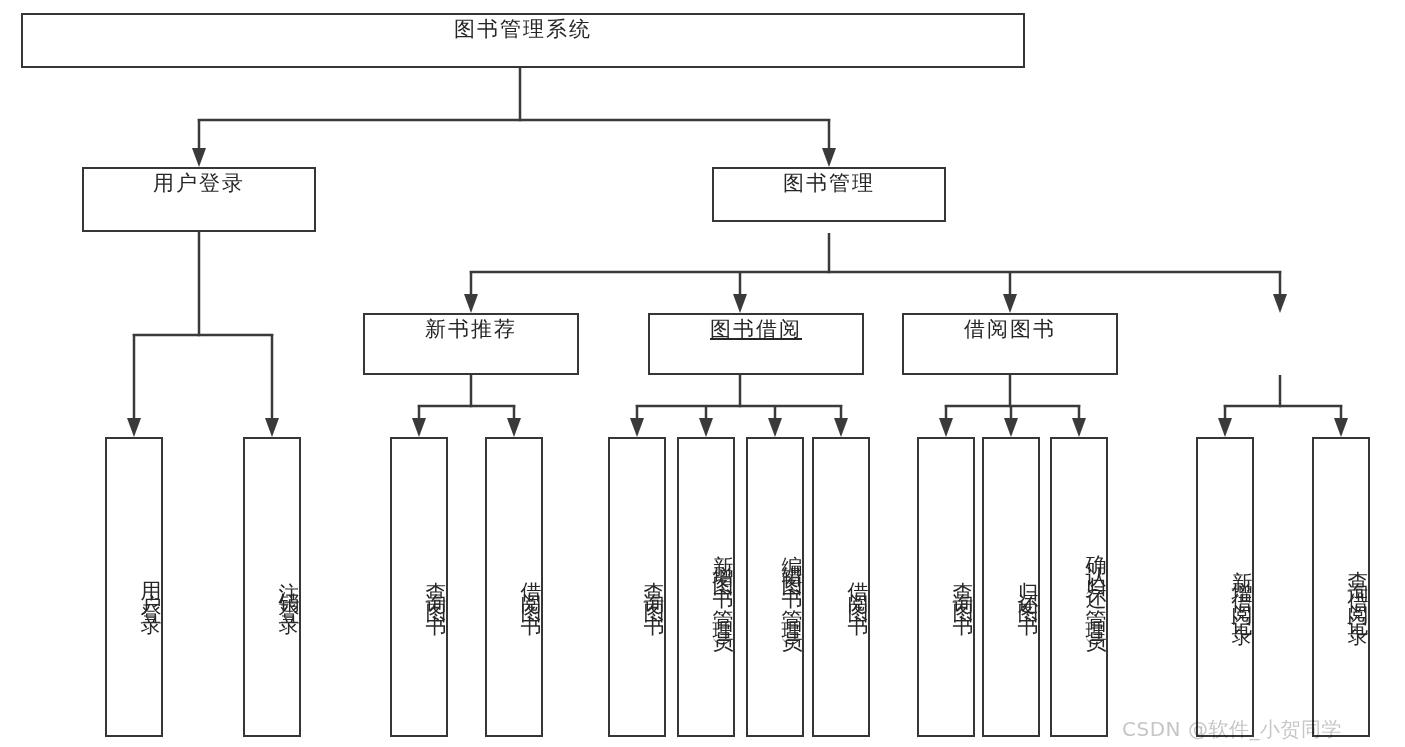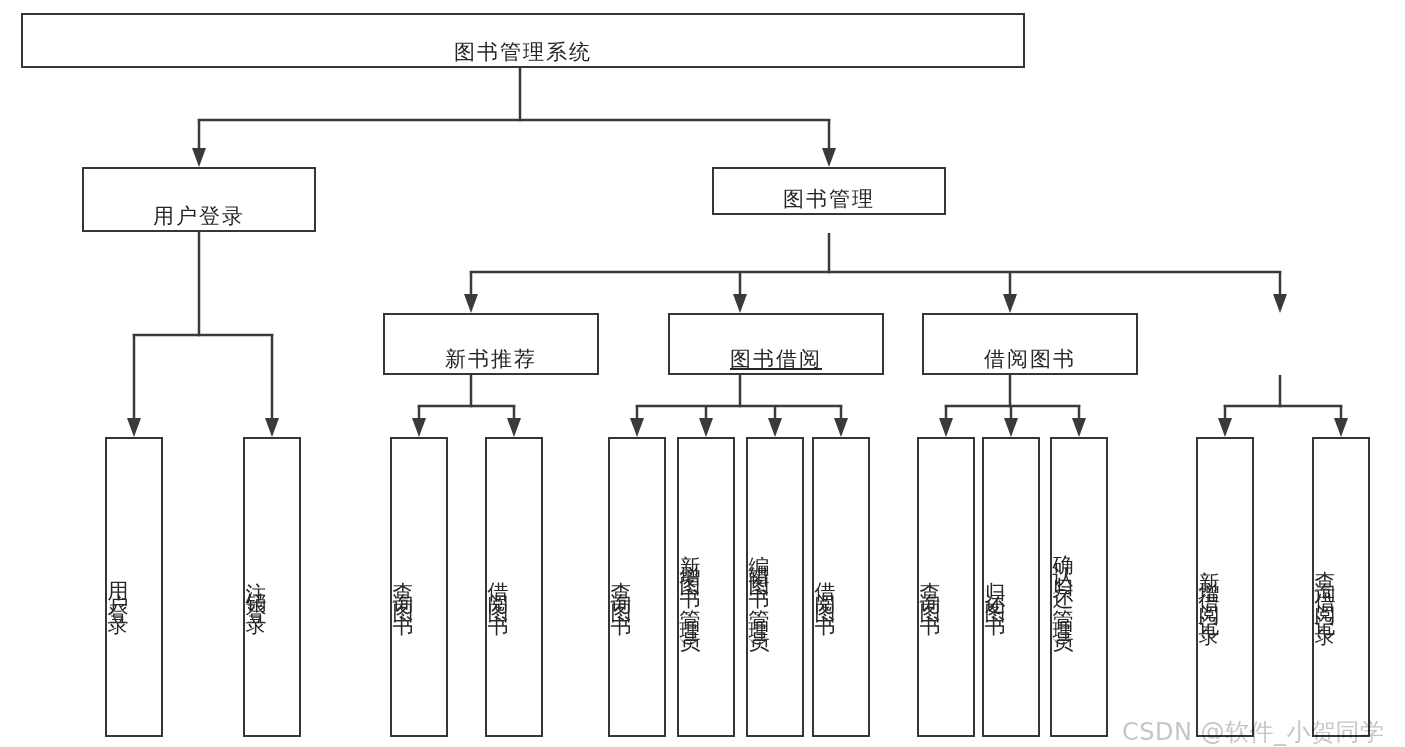--- a/index.html
+++ b/index.html
@@ -11,45 +11,45 @@
     overflow:hidden;
   }
   .connectors{position:absolute;left:0;top:0;width:1405px;height:747px;}
   .connectors line{stroke:#3a3a3a;stroke-width:2.5;}
   .connectors polygon{fill:#3a3a3a;stroke:none;}
   .box{
     position:absolute;
     box-sizing:border-box;
     border:2.5px solid #363636;
     background:#ffffff;
-    display:flex;align-items:flex-end;justify-content:center;
+    display:flex;align-items:flex-start;justify-content:center;
     color:#262626;
   }
   .hlabel{font-size:21px;letter-spacing:2px;white-space:nowrap;}
   .root{left:21px;top:13px;width:1004px;height:55px;}
   .l2a{left:82px;top:167px;width:234px;height:65px;}
-  .l2b{left:712px;top:167px;width:234px;height:48px;}
-  .l3{top:313px;width:216px;height:62px;margin-left:20px;}
+  .l2b{left:712px;top:167px;width:234px;height:55px;}
+  .l3{top:313px;width:216px;height:62px;}
   .l3a{left:363px;}
   .l3b{left:648px;text-decoration:underline;}
   .l3c{left:902px;}
   .l3d{left:1172px;}
   .leaf{
     top:437px;width:58px;height:300px;
     writing-mode:vertical-rl;
   }
   .leaf span{
     font-size:21px;
     letter-spacing:11px;
     line-height:1;
   }
   .watermark{
     position:absolute;
     left:1122px;top:716px;
-    font-size:24px;
+    font-size:20px;
     letter-spacing:0.5px;
     color:#c6c6c6;
     mix-blend-mode:multiply;
     white-space:nowrap;
     z-index:5;
   }
 </style>
 </head>
 <body>
 

